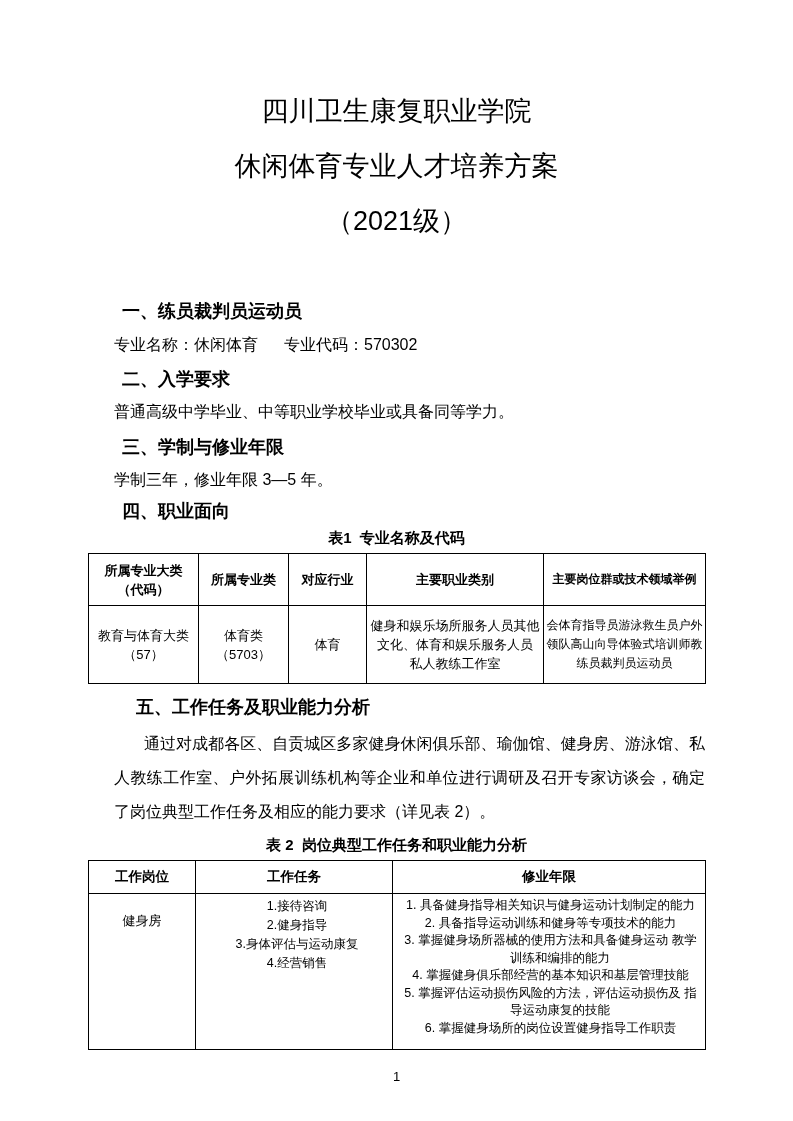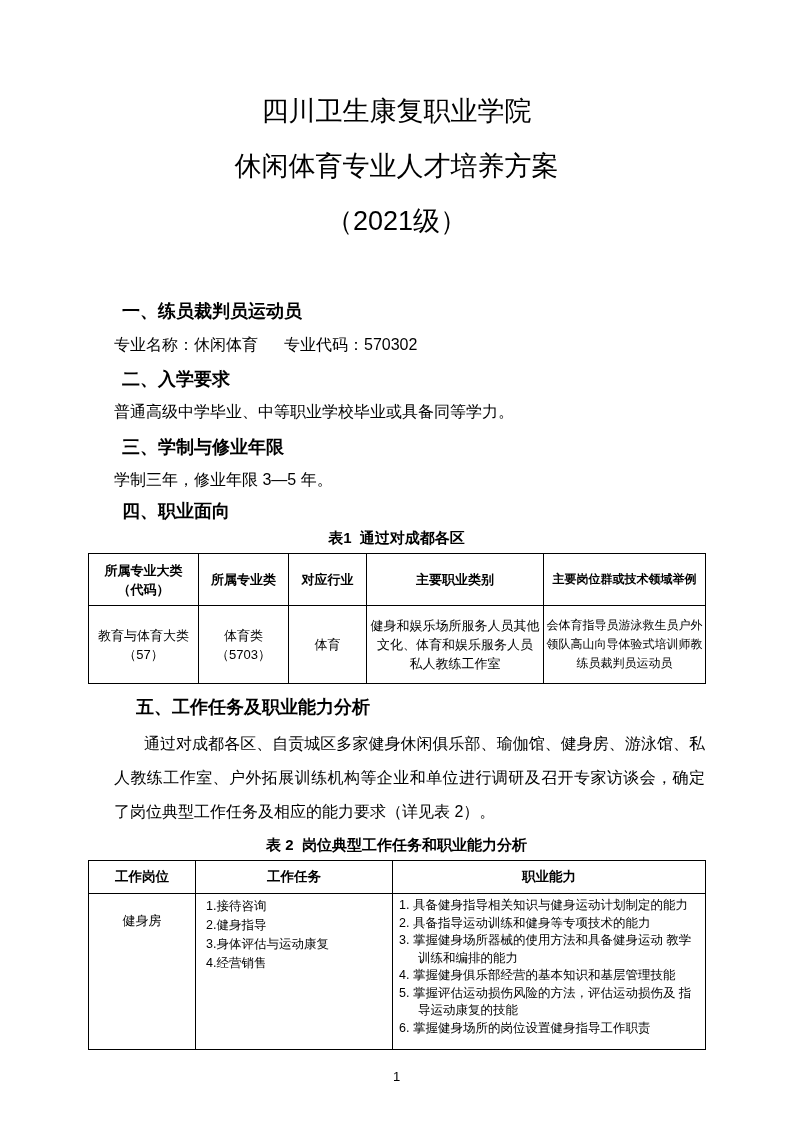--- a/index.html
+++ b/index.html
@@ -80,21 +80,21 @@
   
   .t2 thead tr { height: 33px; }
   .t2 tbody tr { height: 140px; }
   .t2 th {
     text-align: center;
     vertical-align: middle;
     font-size: 13.5px;
     font-weight: bold;
     margin-left: 24px;
   }
-  .t2 td { vertical-align: top; }
+  .t2 td { vertical-align: top; text-align: center; }
   .t2 .position-cell {
     text-align: center;
     font-size: 13px;
     padding-top: 18px;
   }
   .t2 .tasks-cell {
     font-size: 12.5px;
     line-height: 19px;
     padding: 3px 4px 0 10px;
     white-space: pre-line;
@@ -146,21 +146,21 @@
     </div>
 
     <div class="sec-heading" id="sec2-heading">二、入学要求</div>
     <div class="body-line" id="sec2-body">普通高级中学毕业、中等职业学校毕业或具备同等学力。</div>
 
     <div class="sec-heading" id="sec3-heading">三、学制与修业年限</div>
     <div class="body-line" id="sec3-body">学制三年，修业年限 3—5 年。</div>
 
     <div class="sec-heading" id="sec4-heading">四、职业面向</div>
 
-    <div class="table-caption" id="t1-caption">表1  通过对成都各区</div>
+    <div class="table-caption" id="t1-caption">表1  专业名称及代码</div>
 
     <table class="t1">
       <colgroup>
         <col style="width:110px">
           <col style="width:90px">
           <col style="width:78px">
           <col style="width:177px">
           <col style="width:162px">
       </colgroup>
       <thead>
@@ -198,21 +198,21 @@
     <table class="t2">
       <colgroup>
         <col style="width:107px">
           <col style="width:197px">
           <col style="width:313px">
       </colgroup>
       <thead>
         <tr>
           <th>工作岗位</th>
           <th>工作任务</th>
-          <th>职业能力</th>
+          <th>修业年限</th>
         </tr>
       </thead>
       <tbody>
         <tr>
           <td class="position-cell">健身房</td>
           <td class="tasks-cell">1.接待咨询
 2.健身指导
 3.身体评估与运动康复
 4.经营销售</td>
           <td class="abilities-cell">

